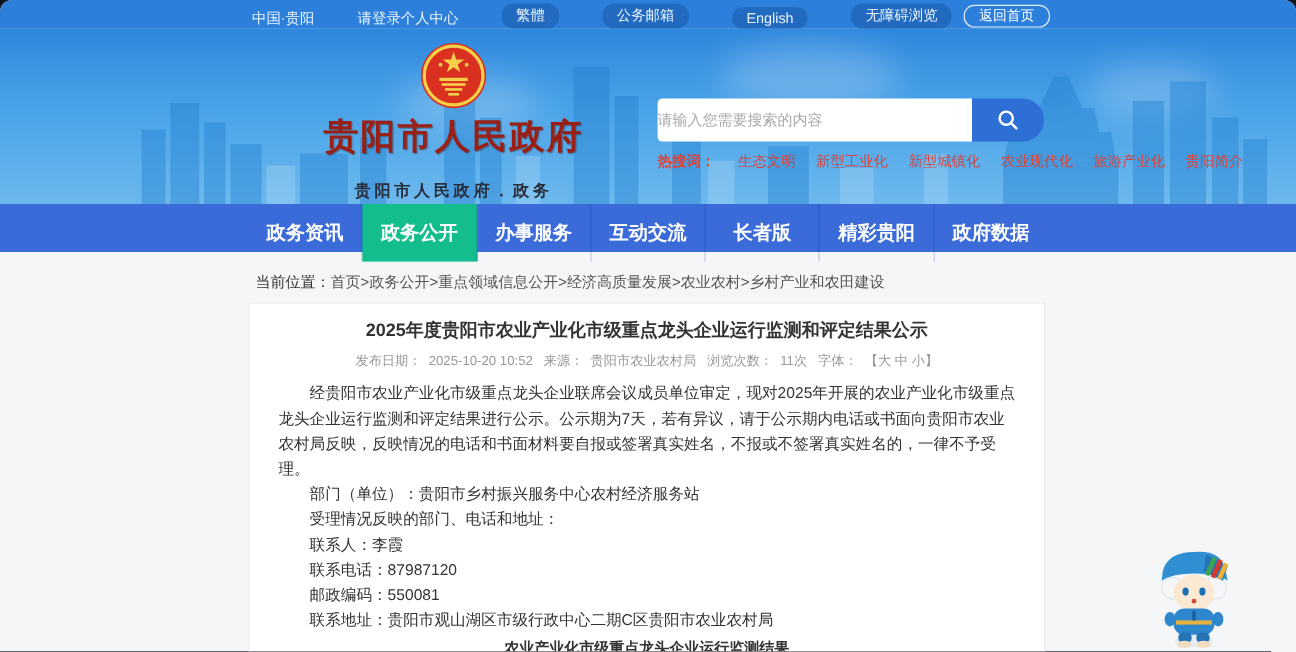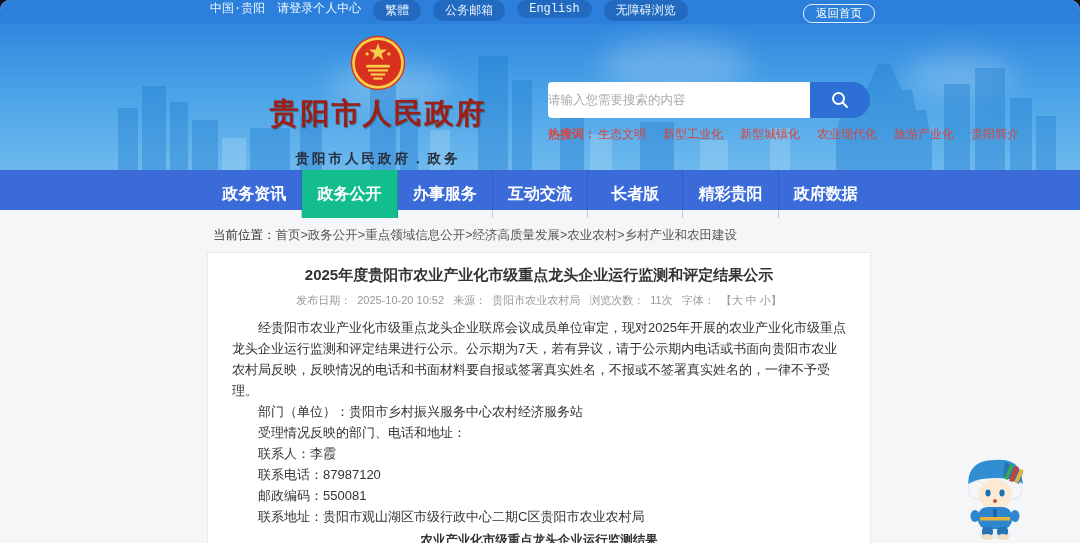--- a/index.html
+++ b/index.html
@@ -1,21 +1,21 @@
 <!DOCTYPE html>
 <html><head>
 <meta charset="utf-8">
 <style>
   html,body{margin:0;padding:0;background:#10141c;}
   body{font-family:"Liberation Sans","DejaVu Sans",sans-serif;}
   .page{position:relative;width:1080px;height:543px;margin:0 auto;overflow:hidden;
         background:#f4f6f8;border-radius:10px 10px 0 0;}
   
   .topbar{position:absolute;left:0;top:0;width:1080px;height:24px;background:#2c80dc;}
-  .topbar-inner{position:absolute;left:210px;top:0;height:24px;display:flex;align-items:flex-start;gap:12px;font-family:Liberation Mono, monospace;}
+  .topbar-inner{position:absolute;left:210px;top:0;height:24px;display:flex;align-items:flex-end;gap:36px;}
   .tb-link{color:#eaf4ff;font-size:12px;cursor:pointer;white-space:nowrap;}
   .tb-link.pill{background:rgba(8,52,120,.28);border-radius:10px;padding:2px 12px;}
   .home-btn{position:absolute;right:205px;top:4px;color:#fff;font-size:11.5px;
             border:1px solid rgba(255,255,255,.85);border-radius:9px;padding:1px 12px;cursor:pointer;}
   
   .banner{position:absolute;left:0;top:24px;width:1080px;height:146px;overflow:hidden;
           background:linear-gradient(180deg,#2f87de 0%,#49a2e7 45%,#6db9ee 100%);}
   .cloud{position:absolute;border-radius:50%;background:rgba(255,255,255,.22);filter:blur(14px);}
   .skyline{position:absolute;left:0;bottom:0;width:1080px;height:120px;}
   .logo{position:absolute;left:228px;top:10px;width:300px;text-align:center;}
@@ -24,21 +24,21 @@
               text-shadow:1px 1px 1px rgba(60,20,10,.45);letter-spacing:2px;white-space:nowrap;}
   .site-subtitle{margin-top:16px;font-size:13.5px;font-weight:bold;color:#272d3a;letter-spacing:3px;}
   .site-url{margin-top:4px;font-size:12.5px;font-weight:bold;color:#2c3442;letter-spacing:1px;}
   .search-wrap{position:absolute;left:548px;top:58px;width:322px;}
   .search-box{display:flex;height:36px;}
   .search-input{flex:1;border:none;outline:none;background:#fff;border-radius:4px 0 0 4px;
                 padding:0 0;font-size:12.5px;color:#ef4444;}
   .search-input::placeholder{color:#a9a9a9;}
   .search-btn{width:60px;border:none;background:#2e6fd6;border-radius:0 18px 18px 0;
               display:flex;align-items:center;justify-content:center;cursor:pointer;}
-  .hotwords{margin-top:8px;display:flex;gap:2px;font-size:12px;color:#d8443c;white-space:nowrap;}
+  .hotwords{margin-top:8px;display:flex;gap:19px;font-size:12px;color:#d8443c;white-space:nowrap;}
   .hotwords .hw{cursor:pointer;}
   .hot-label{font-weight:bold;}
   
   .nav{position:absolute;left:0;top:170px;width:1080px;height:40px;background:#3a6bd8;}
   .nav-row{position:absolute;left:207px;top:0;width:666px;height:48px;display:flex;}
   .nav-item{flex:1;display:flex;align-items:center;justify-content:center;color:#fff;
             font-size:16px;font-weight:bold;cursor:pointer;border-right:1px solid rgba(16,48,130,.22);}
   .nav-item:last-child{border-right:none;}
   .nav-item.active{background:#14bd8e;}
   

